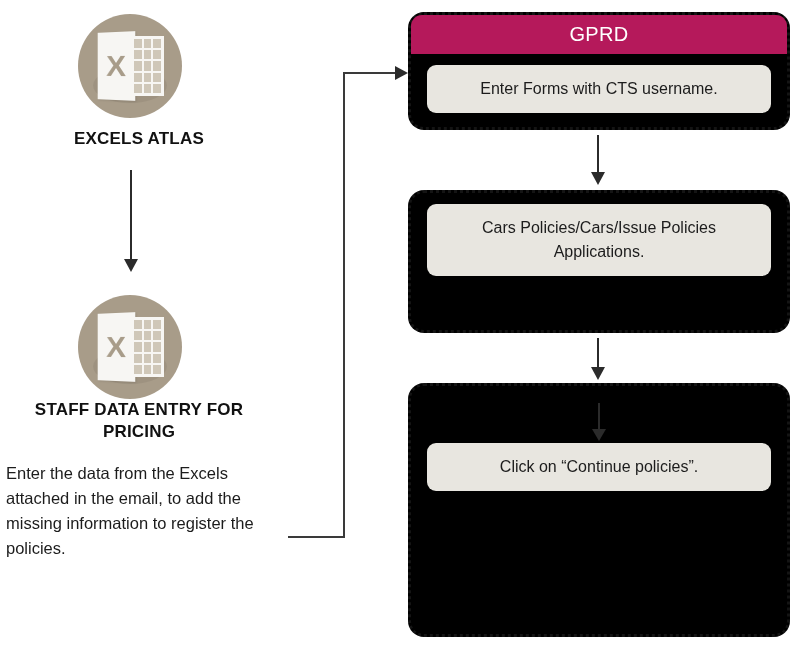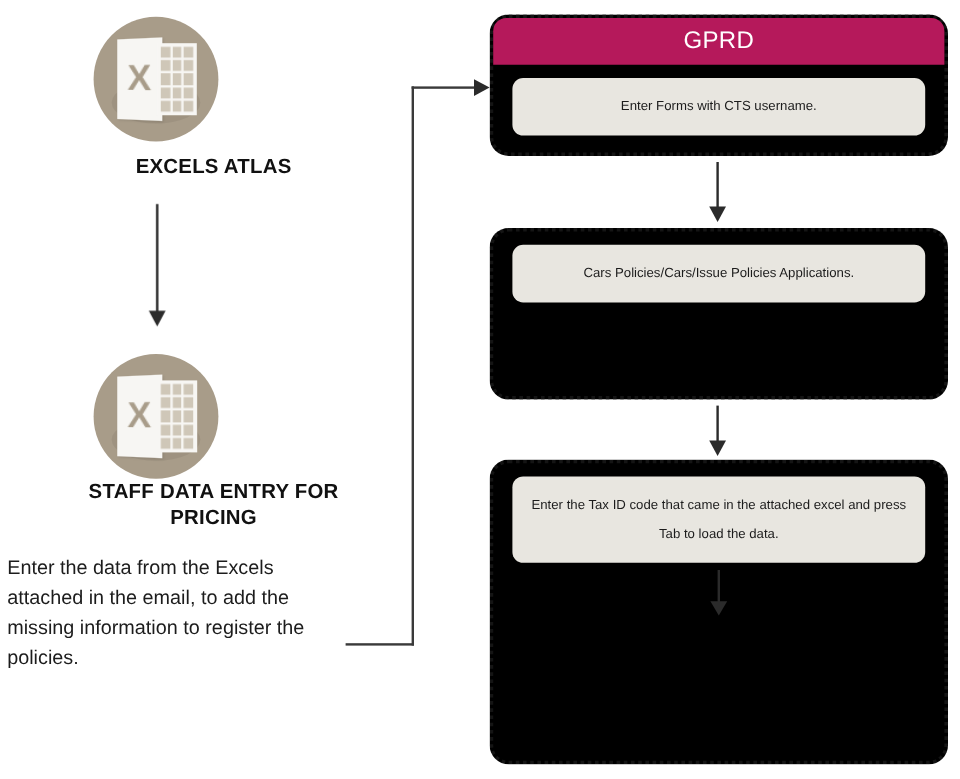--- a/index.html
+++ b/index.html
@@ -94,21 +94,20 @@
   .left-heading {
     position: absolute;
     left: 0;
     width: 278px;
     text-align: center;
     font-weight: bold;
     font-size: 17px;
     letter-spacing: 0.2px;
     line-height: 22px;
     color: #111111;
-    padding-left: 39px;
   }
   .left-heading.h1 { top: 128px; }
   .left-heading.h2 { top: 399px; }
 
   .left-body {
     position: absolute;
     left: 6px;
     top: 461px;
     width: 266px;
     text-align: left;
@@ -221,21 +220,21 @@
   }
 
   .card-body {
     padding: 11px 16px 13px;
   }
 
   .panel {
     background: #e8e6e0;
     border-radius: 9px;
     text-align: center;
-    font-size: 11px;
+    font-size: 16px;
     line-height: 24px;
     color: #1c1c1c;
     padding: 12px 14px;
     box-sizing: border-box;
   }
   .panel.tall { padding: 12px 14px; }
 
   .inner-arrow {
     position: relative;
     height: 44px;
@@ -371,19 +370,19 @@
   </div>
 </div>
 
 <div class="arrow-v" id="arrow-f01-sbcl">
   <div class="shaft"></div>
   <div class="head"></div>
 </div>
 
 <div class="card" id="card-sbcl">
   <div class="card-body">
-    <div class="panel tall">Enter the Tax ID code that came in the attached excel and press Tab to load the data.</div>
     <div class="inner-arrow">
       <div class="shaft"></div>
       <div class="head"></div>
     </div>
+    <div class="panel">Click on “Continue policies”.</div>
   </div>
 </div>
 
 </body></html>

